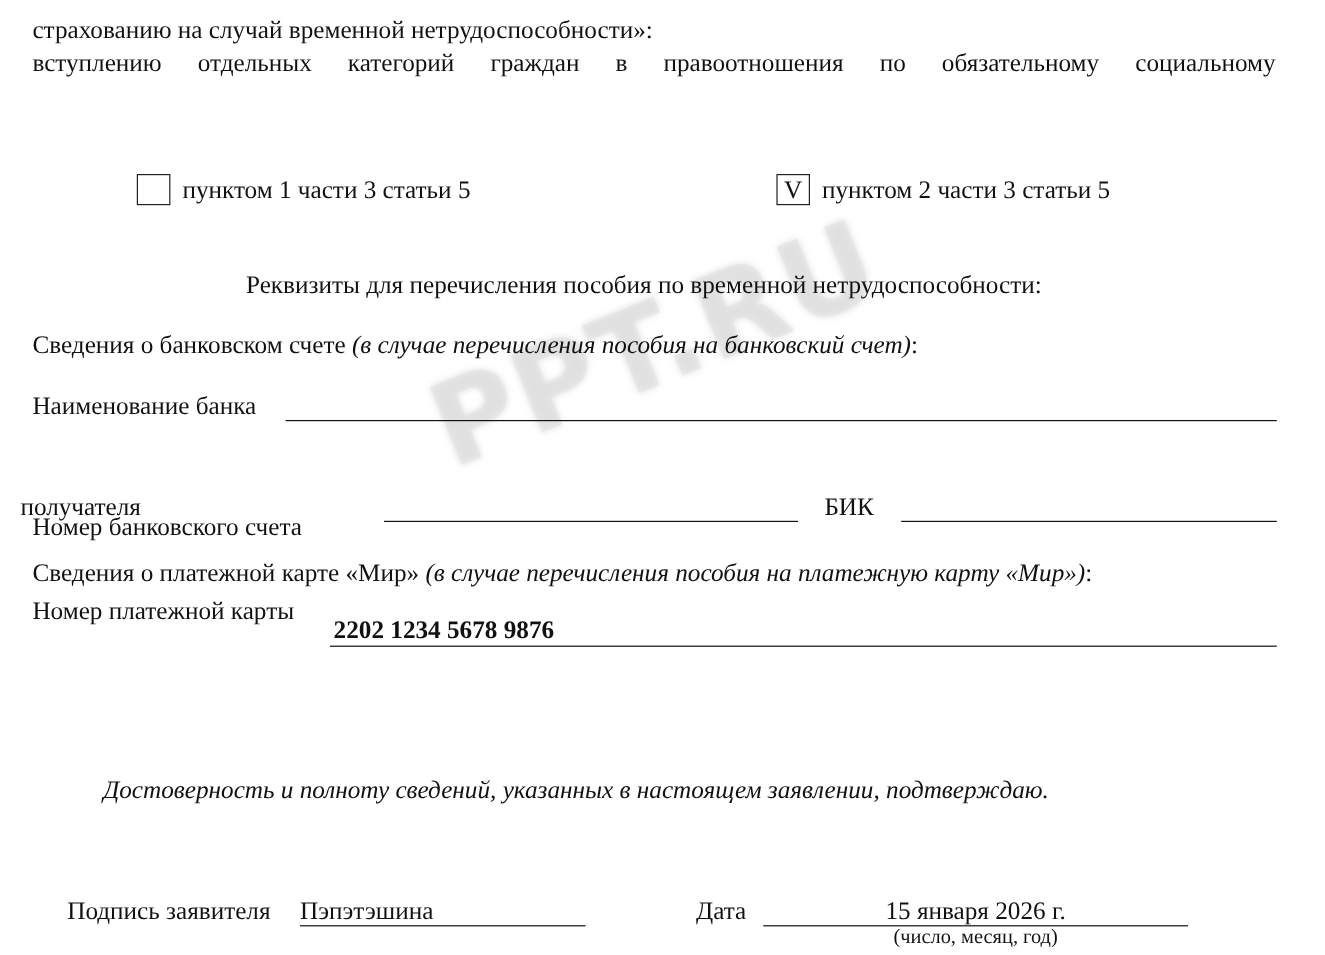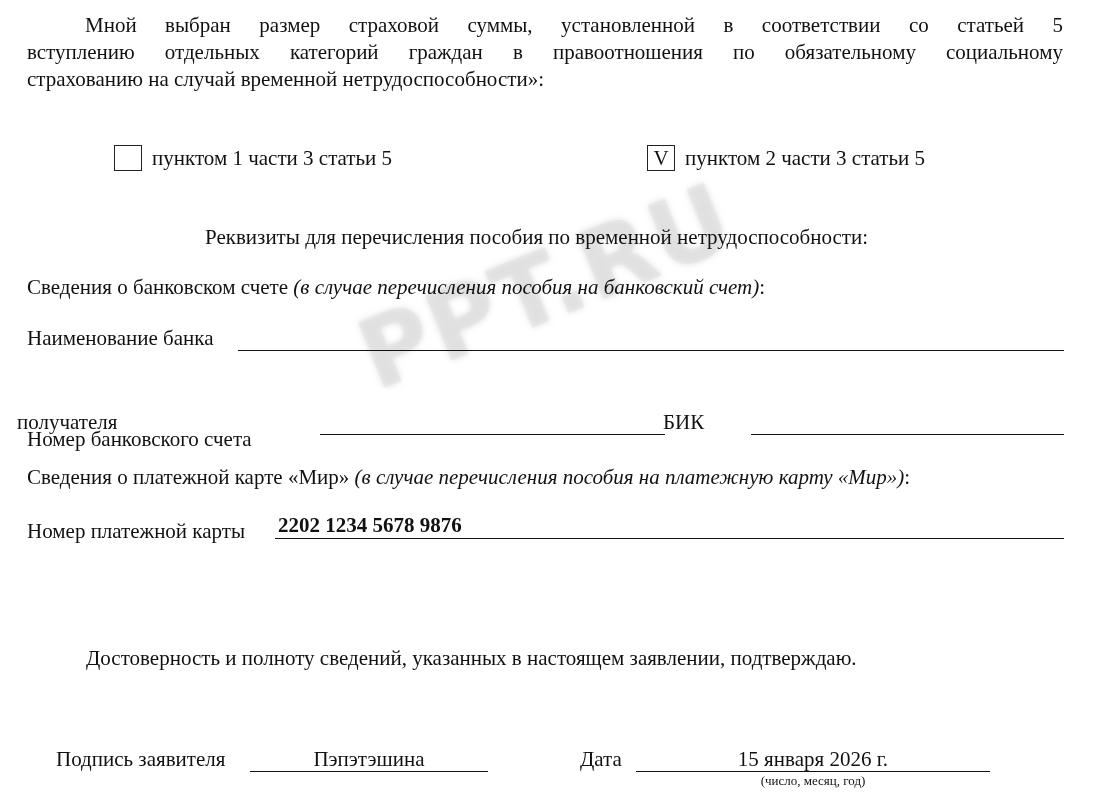--- a/index.html
+++ b/index.html
@@ -25,31 +25,30 @@
   .italic { font-style: italic; }
   .watermark {
     position: absolute; left: 385px; top: 300px;
     font-family: "DejaVu Sans", sans-serif; font-weight: bold; font-size: 96px;
     color: rgba(225,225,225,0.55);
     transform: rotate(-22deg); transform-origin: left bottom;
     text-shadow: 0 0 6px rgba(200,200,200,0.6);
     letter-spacing: 2px;
     pointer-events: none;
   }
-  .small { font-size: 13px; }
+  .small { font-size: 17px; }
 </style>
 </head>
 <body>
 
 <div class="watermark">PPT.RU</div>
 
 <div class="para">
-  <span class="line"><span class="indent"></span><span>Мной выбран размер страховой суммы, установленной в соответствии со статьей 5</span></span>
+  <span class="line last">страхованию на случай временной нетрудоспособности»:</span>
   <span class="line">вступлению отдельных категорий граждан в правоотношения по обязательному социальному</span>
-  <span class="line last">страхованию на случай временной нетрудоспособности»:</span>
 </div>
 
 <div class="cb" style="left:114px; top:145px;"></div>
 <div class="abs" style="left:152px; top:145px; line-height:26px;">пунктом 1 части 3 статьи 5</div>
 
 <div class="cb" style="left:647px; top:145px;">V</div>
 <div class="abs" style="left:685px; top:145px; line-height:26px;font-family:Liberation Serif, serif;">пунктом 2 части 3 статьи 5</div>
 
 <div class="abs" style="left:181px; top:224px; line-height:26px;margin-left:24px;">Реквизиты для перечисления пособия по временной нетрудоспособности:</div>
 
@@ -60,35 +59,35 @@
 
 <div class="abs" style="left:27px; top:325px; line-height:26px;">Наименование банка</div>
 <div class="rule" style="left:238px; top:350px; width:826px;"></div>
 <div class="abs" style="left:245px; top:325px; width:815px; height:24px; line-height:24px;"></div>
 
 <div class="abs" style="left:27px; top:382px; line-height:26px;margin-top:44px;">Номер банковского счета</div>
 <div class="abs" style="left:17px; top:409px; line-height:26px;">получателя</div>
 <div class="rule" style="left:320px; top:434px; width:345px;"></div>
 <div class="abs" style="left:324px; top:409px; width:338px; height:24px; line-height:24px;"></div>
 
-<div class="abs" style="left:663px; top:409px; line-height:26px;text-align:right;">БИК</div>
+<div class="abs" style="left:687px; top:409px; line-height:26px;text-align:right;">БИК</div>
 <div class="rule" style="left:751px; top:434px; width:313px;"></div>
 <div class="abs" style="left:755px; top:409px; width:305px; height:24px; line-height:24px;"></div>
 
 <div class="abs" style="left:27px; top:464px; line-height:26px;">
   <span>Сведения о платежной карте «Мир»</span>
   <span class="italic">(в случае перечисления пособия на платежную карту «Мир»)</span><span>:</span>
 </div>
 
-<div class="abs" style="left:27px; top:518px; line-height:26px;">Номер платежной карты</div>
+<div class="abs" style="left:27px; top:496px; line-height:26px;">Номер платежной карты</div>
 <div class="rule" style="left:275px; top:538px; width:789px;"></div>
 <div class="abs" style="left:278px; top:512px; width:780px; height:26px; line-height:26px;font-weight:bold;">2202 1234 5678 9876</div>
 
-<div class="abs" style="left:86px; top:645px; line-height:26px;">Достоверность и полноту сведений, указанных в настоящем заявлении, подтверждаю.</div>
+<div class="abs" style="left:86px; top:645px; line-height:26px;font-style:italic;">Достоверность и полноту сведений, указанных в настоящем заявлении, подтверждаю.</div>
 
 <div class="abs" style="left:56px; top:746px; line-height:26px;">Подпись заявителя</div>
 <div class="rule" style="left:250px; top:771px; width:238px;"></div>
-<div class="abs" style="left:250px; top:746px; width:238px; text-align:center; line-height:26px;">Пэпэтэшина</div>
+<div class="abs" style="left:250px; top:746px; width:238px; line-height:26px;">Пэпэтэшина</div>
 
 <div class="abs" style="left:580px; top:746px; line-height:26px;">Дата</div>
 <div class="rule" style="left:636px; top:771px; width:354px;"></div>
 <div class="abs" style="left:636px; top:746px; width:354px; text-align:center; line-height:26px;">15 января 2026 г.</div>
 <div class="abs small" style="left:636px; top:773px; width:354px; text-align:center; line-height:16px;">(число, месяц, год)</div>
 
 </body></html>

